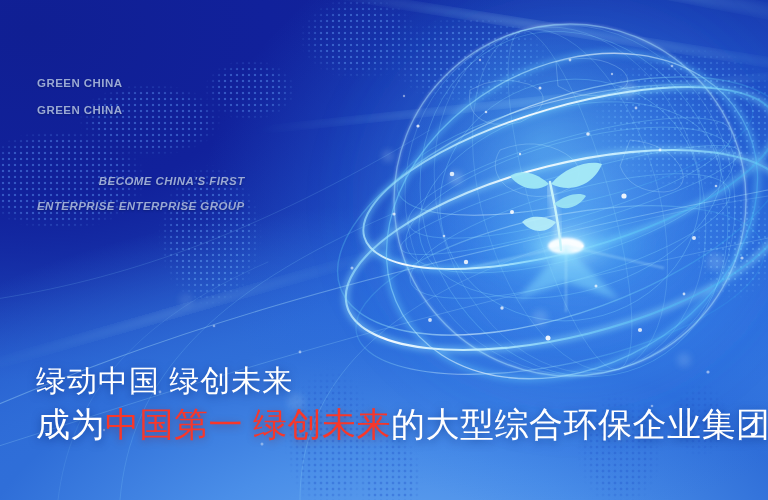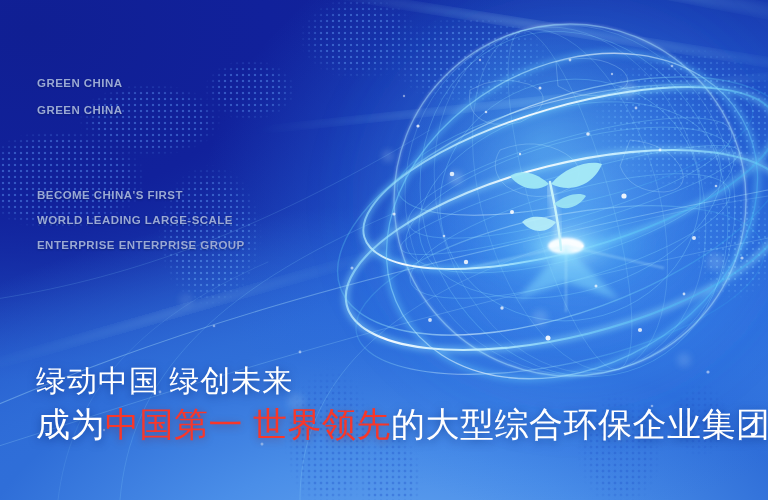--- a/index.html
+++ b/index.html
@@ -57,23 +57,23 @@
     mask-image:
       radial-gradient(ellipse 60px 95px at 330px 440px,#000 52%,transparent 76%),
       radial-gradient(ellipse 42px 65px at 390px 480px,#000 50%,transparent 78%),
       radial-gradient(ellipse 55px 75px at 620px 450px,#000 50%,transparent 78%),
       radial-gradient(ellipse 35px 48px at 700px 420px,#000 48%,transparent 80%);
   }
 
   .art{position:absolute;inset:0;pointer-events:none;}
 
   
-  .eng-block{position:absolute;left:37px;}
+  .eng-block{position:absolute;left:37px;text-align:right;}
   .eng-block.top{top:70px;}
-  .eng-block.mid{top:183px;}
+  .eng-block.mid{top:169px;font-style:italic;}
   .eng-line{
     color:#9aa9d4;
     font-size:11.5px;
     font-weight:bold;
     letter-spacing:.45px;
     line-height:25px;
     white-space:nowrap;
     text-shadow:0 1px 2px rgba(5,20,80,.45);
   }
   .eng-block.top .eng-line{line-height:27px;}
@@ -293,22 +293,21 @@
     </g>
   </svg>
 
   <div class="eng-block top">
     <div class="eng-line">GREEN CHINA</div>
     <div class="eng-line">GREEN CHINA</div>
   </div>
 
   <div class="eng-block mid">
     <div class="eng-line">BECOME CHINA'S FIRST</div>
-    <div class="eng-line">WORLD LEADING LARGE-SCALE</div>
     <div class="eng-line">ENTERPRISE ENTERPRISE GROUP</div>
   </div>
 
   <div class="cn-block">
     <div class="cn-line l1">绿动中国 绿创未来</div>
-    <div class="cn-line l2"><span>成为</span><span class="hl">中国第一 世界领先</span><span>的大型综合环保企业集团</span></div>
+    <div class="cn-line l2"><span>成为</span><span class="hl">中国第一 绿创未来</span><span>的大型综合环保企业集团</span></div>
   </div>
 
 </div>
 
 </body></html>

